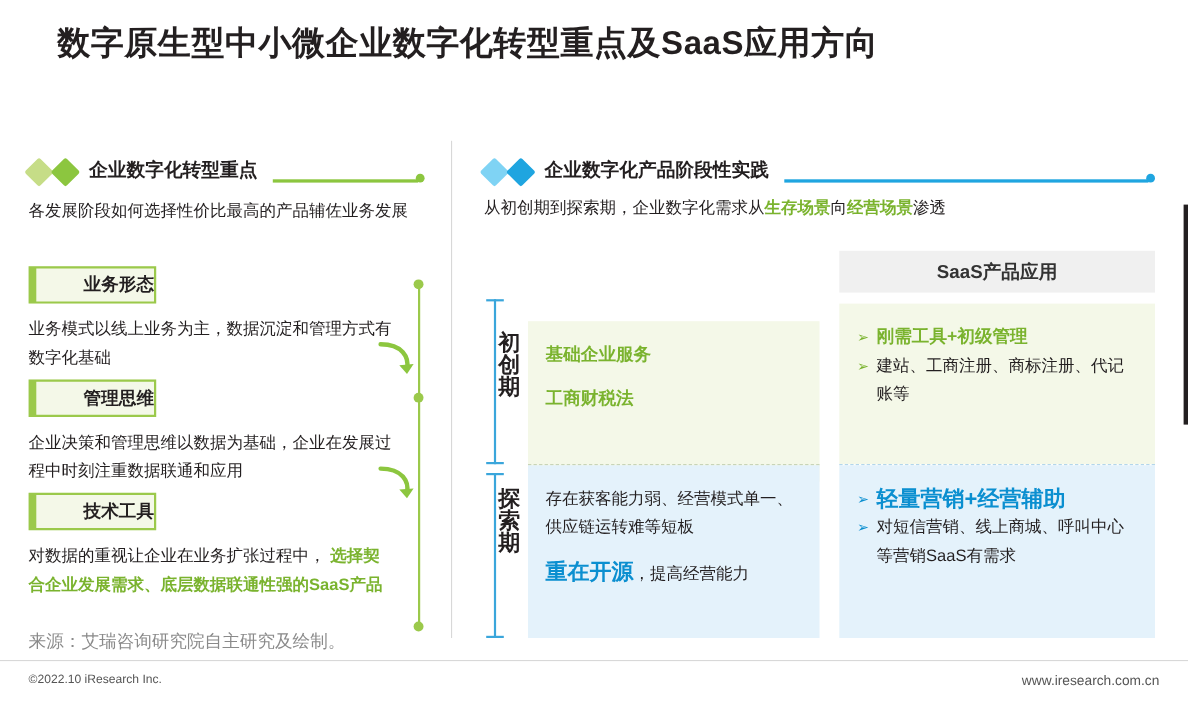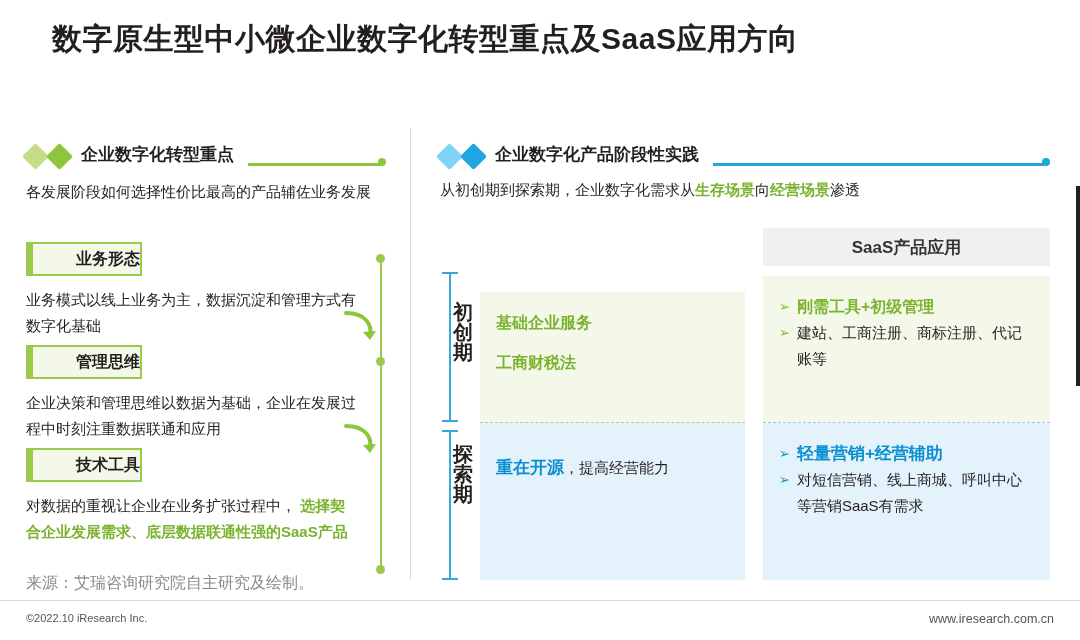--- a/index.html
+++ b/index.html
@@ -177,21 +177,21 @@
   .cell {
     position: absolute;
     box-sizing: border-box;
     padding: 18px 16px 10px 16px;
     font-size: 15px;
     line-height: 26px;
   }
   .cell.green { background: #f4f8e8; }
   .cell.blue  { background: #e4f2fb; }
   .cell .g-bold { color: #7ab32e; font-weight: bold; font-size: 16px; }
-  .cell .b-bold { color: #0b8fd0; font-weight: bold; font-size: 17px; }
+  .cell .b-bold { color: #0b8fd0; font-weight: bold; font-size: 20px; }
   .cell .row-gap { height: 14px; }
   .bullet-line { display: flex; align-items: flex-start; }
   .bullet-line .arrow {
     color: #7ab32e;
     margin-right: 7px;
     font-size: 13px;
     line-height: 26px;
   }
   .bullet-line.blue-arrow .arrow { color: #0b8fd0; }
   .bullet-line .txt { flex: 1 1 auto; }
@@ -359,20 +359,21 @@
     <div class="bullet-line">
       <span class="arrow">➢</span>
       <span class="txt">建站、工商注册、商标注册、代记账等</span>
     </div>
   </div>
 
   <div class="tbl-dash" style="left:480px; top:422px; width:265px;"></div>
   <div class="tbl-dash blue" style="left:763px; top:422px; width:287px;"></div>
 
   <div class="cell blue" style="left:480px; top:423px; width:265px; height:157px;">
+    <div>存在获客能力弱、经营模式单一、供应链运转难等短板</div>
     <div class="row-gap"></div>
     <div>
       <span class="b-bold">重在开源</span><span>，提高经营能力</span>
     </div>
   </div>
 
   <div class="cell blue" style="left:763px; top:423px; width:287px; height:157px;">
     <div class="bullet-line blue-arrow">
       <span class="arrow">➢</span>
       <span class="txt b-bold">轻量营销+经营辅助</span>

